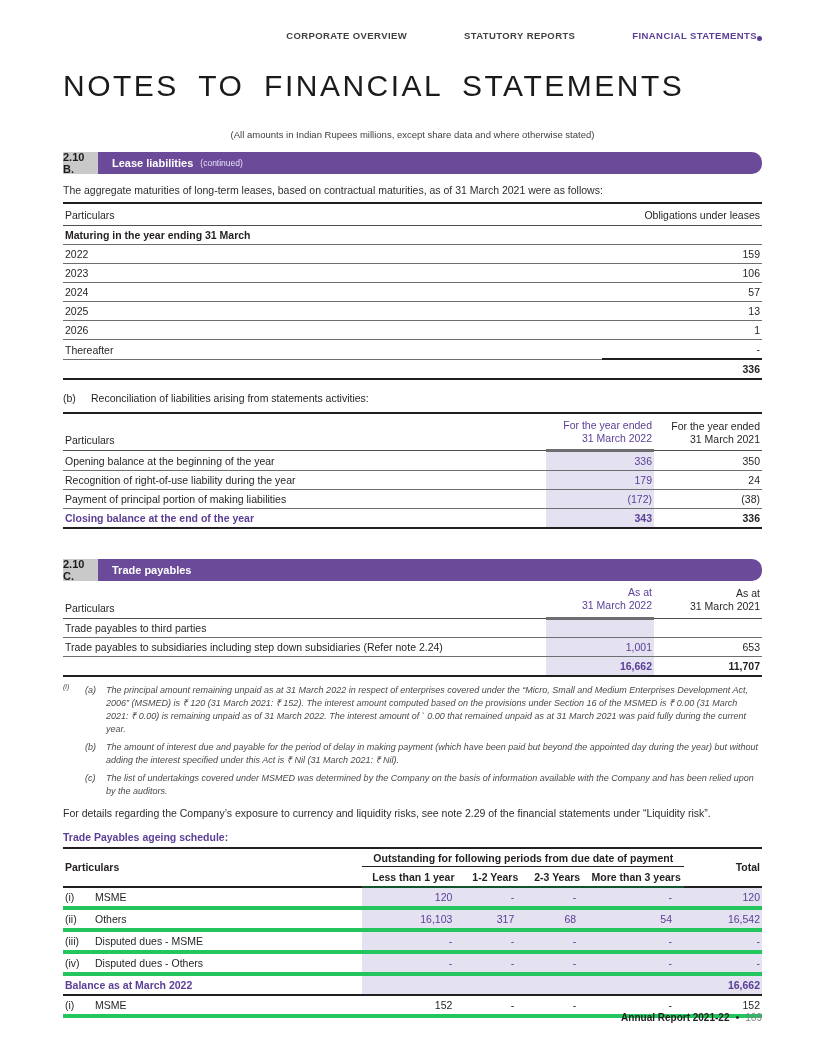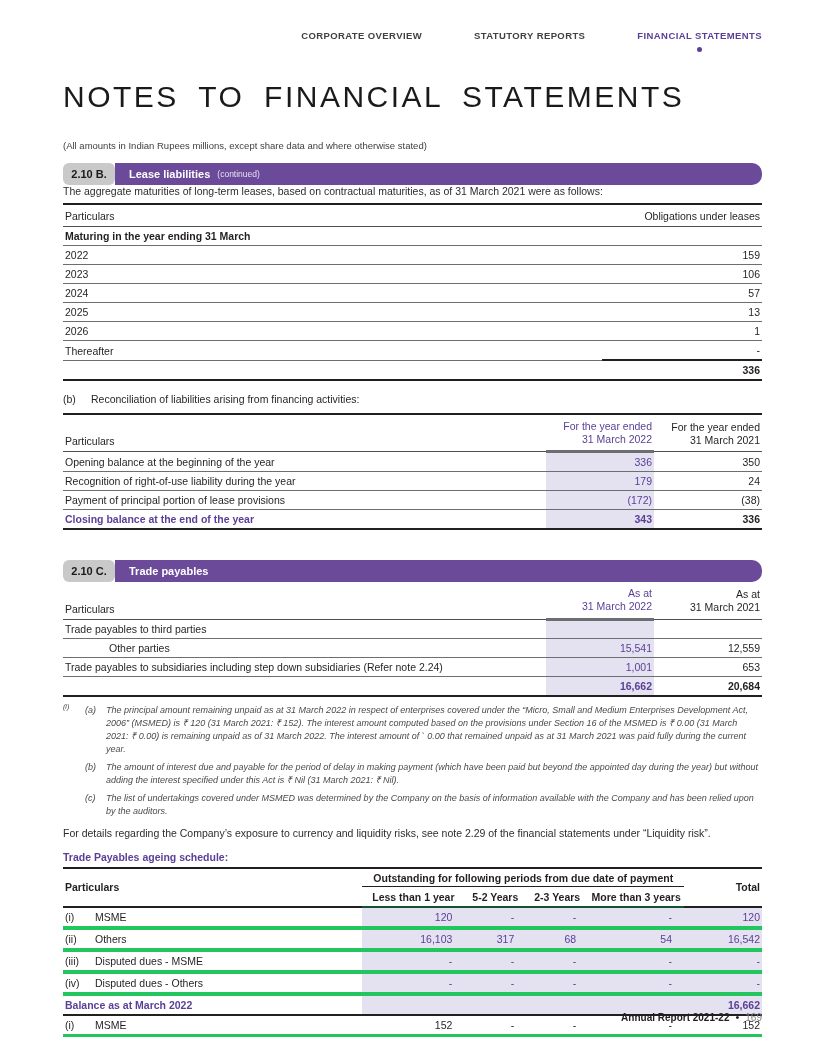--- a/index.html
+++ b/index.html
@@ -5,38 +5,38 @@
   * { margin:0; padding:0; box-sizing:border-box; }
   html,body { background:#ffffff; }
   body {
     width:820px; height:1037px; position:relative; overflow:hidden;
     font-family:"Liberation Sans", sans-serif; color:#231f20;
   }
   .page { padding:0 58px 0 63px; }
 
   
   .nav { display:flex; justify-content:flex-end; gap:52px; margin-top:30px; }
-  .nav-item { display:flex; flex-direction:column; align-items:center; font-size:9.5px; letter-spacing:.4px; font-weight:700; color:#414042; cursor:pointer; }
+  .nav-item { display:flex; align-items:center; font-size:9.5px; letter-spacing:.4px; font-weight:700; color:#414042; cursor:pointer; }
   .nav-item.active { color:#5b3e97; }
   .nav-dot { width:5px; height:5px; border-radius:50%; background:transparent; margin-top:6px; }
   .nav-item.active .nav-dot { background:#5b3e97; }
 
   
   .title { margin-top:28px; font-size:30px; font-weight:400; letter-spacing:2.5px; word-spacing:9px; color:#1a1a1a; }
 
-  .amounts-note { margin-top:26px; text-align:left; font-size:9.5px; color:#404041; }
+  .amounts-note { margin-top:26px; text-align:center; font-size:9.5px; color:#404041; }
 
   
   .section-bar { display:flex; height:22px; margin-top:12px; font-size:11px; }
-  .sec-num { background:#c9c9c9; color:#1a1a1a; font-weight:700; width:52px; display:flex; align-items:center; justify-content:center; flex-shrink:0;border-radius:6px; }
+  .sec-num { background:#c9c9c9; color:#1a1a1a; font-weight:700; width:35px; display:flex; align-items:center; justify-content:center; flex-shrink:0; }
   .sec-rest { flex:1; background:#6a4a99; color:#ffffff; display:flex; align-items:center; padding-left:14px; gap:7px; border-radius:0 10px 10px 0; }
   .sec-title { font-weight:700; }
   .sec-cont { font-size:8.5px; color:#e6e0f2; }
 
-  .intro { font-size:10.5px; color:#2d2d2d; }
+  .intro { margin-top:10px; font-size:10.5px; color:#2d2d2d; }
 
   
   table { width:100%; border-collapse:collapse; font-size:10.5px; color:#231f20; }
   th, td { padding:3px 2px; vertical-align:bottom; }
   .rgt { text-align:right; }
   .b { font-weight:700; }
   .ptext { color:#5b3e97; }
   .hl { background:#e4e1f0; color:#5b3e97; }
   .ind { padding-left:46px; }
 
@@ -155,21 +155,21 @@
           <td>Thereafter</td>
           <td class="rgt">-</td>
         </tr>
       <tr class="total-row">
           <td></td>
           <td class="rgt b overline">336</td>
         </tr>
     </tbody>
   </table>
 
-  <p class="sub-heading"><span class="sub-tag">(b)</span><span>Reconciliation of liabilities arising from financing activities:</span></p>
+  <p class="sub-heading"><span class="sub-tag">(b)</span><span>Reconciliation of liabilities arising from statements activities:</span></p>
 
   <table class="tbl" style="margin-top:8px">
     <colgroup>
         <col class="c-lbl">
         <col class="c-v">
         <col class="c-v">
       </colgroup>
     <thead>
       <tr>
         <th>Particulars</th>
@@ -182,21 +182,21 @@
           <td>Opening balance at the beginning of the year</td>
           <td class="rgt hl">336</td>
           <td class="rgt">350</td>
         </tr>
       <tr>
           <td>Recognition of right-of-use liability during the year</td>
           <td class="rgt hl">179</td>
           <td class="rgt">24</td>
         </tr>
       <tr>
-          <td>Payment of principal portion of lease provisions</td>
+          <td>Payment of principal portion of making liabilities</td>
           <td class="rgt hl">(172)</td>
           <td class="rgt">(38)</td>
         </tr>
       <tr class="total-row">
           <td class="ptext">Closing balance at the end of the year</td>
           <td class="rgt hl">343</td>
           <td class="rgt">336</td>
         </tr>
     </tbody>
   </table>
@@ -221,33 +221,28 @@
         <th style="border-top:none" class="rgt hdr2"><span>As at</span><br><span>31 March 2021</span></th>
       </tr>
     </thead>
     <tbody>
       <tr>
           <td>Trade payables to third parties</td>
           <td class="rgt hl"></td>
           <td class="rgt"></td>
         </tr>
       <tr>
-          <td class="ind">Other parties</td>
-          <td class="rgt hl">15,541</td>
-          <td class="rgt">12,559</td>
-        </tr>
-      <tr>
           <td>Trade payables to subsidiaries including step down subsidiaries (Refer note 2.24)</td>
           <td class="rgt hl">1,001</td>
           <td class="rgt">653</td>
         </tr>
       <tr class="total-row">
           <td></td>
           <td class="rgt hl b">16,662</td>
-          <td class="rgt b">20,684</td>
+          <td class="rgt b">11,707</td>
         </tr>
     </tbody>
   </table>
 
   <div class="footnotes">
     <span class="fn-marker">(i)</span>
     <div class="fn-item">
         <span class="fn-tag">(a)</span>
         <span class="fn-text">The principal amount remaining unpaid as at 31 March 2022 in respect of enterprises covered under the “Micro, Small and Medium Enterprises Development Act, 2006” (MSMED) is ₹ 120 (31 March 2021: ₹ 152). The interest amount computed based on the provisions under Section 16 of the MSMED is ₹ 0.00 (31 March 2021: ₹ 0.00) is remaining unpaid as of 31 March 2022. The interest amount of ` 0.00 that remained unpaid as at 31 March 2021 was paid fully during the current year.</span>
       </div>
@@ -275,21 +270,21 @@
         <col style="width:78px">
       </colgroup>
     <thead>
       <tr>
         <th class="part" rowspan="2">Particulars</th>
         <th class="group-hd" colspan="4">Outstanding for following periods from due date of payment</th>
         <th class="tot" rowspan="2">Total</th>
       </tr>
       <tr class="sub">
         <th>Less than 1 year</th>
-        <th>5-2 Years</th>
+        <th>1-2 Years</th>
         <th>2-3 Years</th>
         <th>More than 3 years</th>
       </tr>
     </thead>
     <tbody>
       <tr>
           <td><span class="num">(i)</span><span>MSME</span></td>
           <td class="rgt hl sp">120</td>
           <td class="rgt hl sp">-</td>
           <td class="rgt hl sp">-</td>

